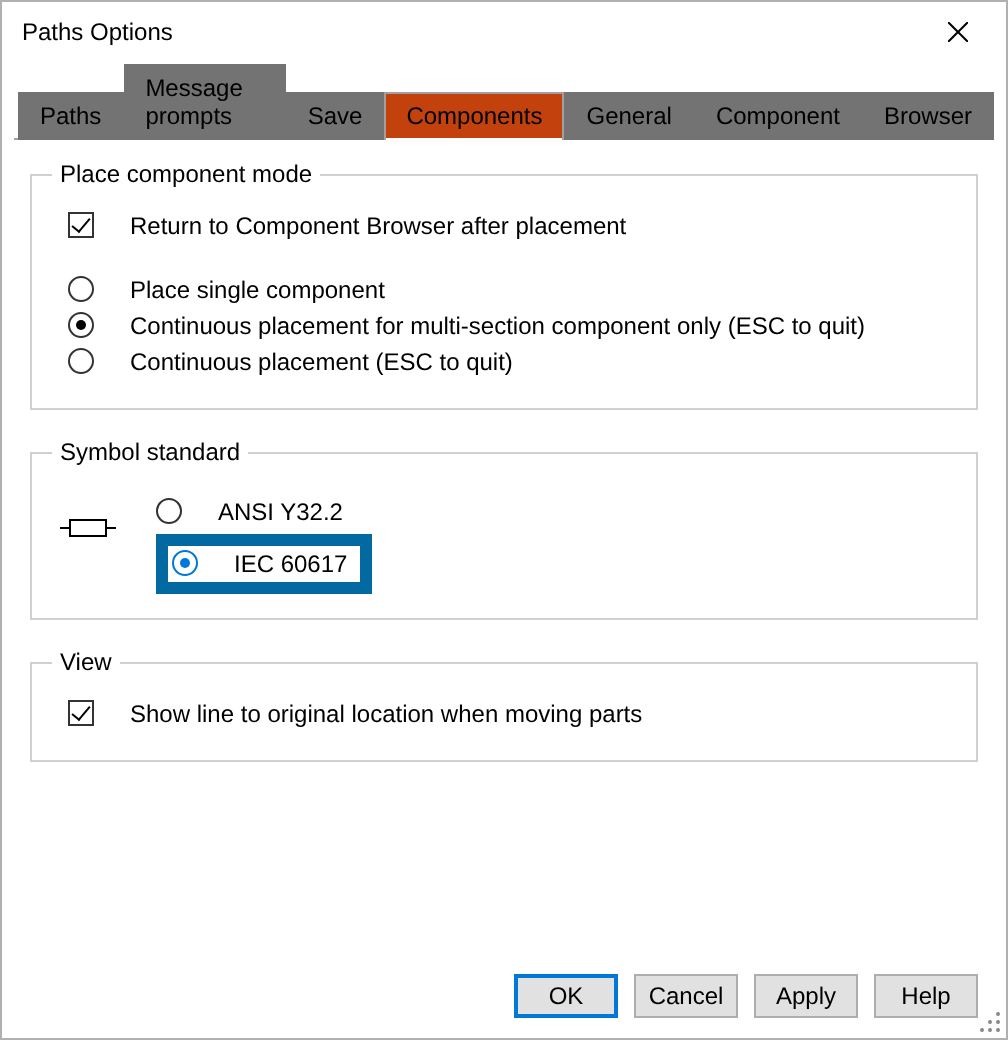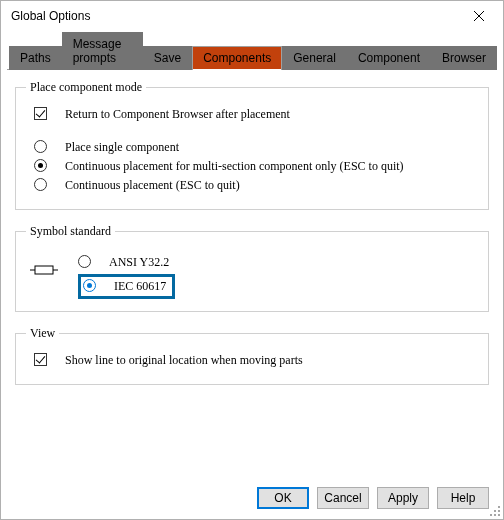--- a/index.html
+++ b/index.html
@@ -82,21 +82,20 @@
   }
 
   .content {
     padding: 10px 14px;
   }
 
   fieldset.group {
     border: 1px solid #d0d0d0;
     margin: 0 0 14px 0;
     padding: 8px 10px 12px 10px;
-    font-family: Liberation Serif, serif;
   }
   fieldset.group legend {
     padding: 0 4px;
     font-size: 12px;
   }
 
   .row {
     display: flex;
     align-items: flex-start;
     gap: 18px;
@@ -160,21 +159,21 @@
     width: 28px;
     height: 18px;
     margin-top: 10px;
     display: flex;
     align-items: center;
     justify-content: center;
   }
   .symbol-icon svg { width: 28px; height: 14px; }
 
   .highlight-box {
-    border: 3px solid #0369a1;
+    border: 6px solid #0369a1;
     padding: 2px 6px 2px 2px;
     display: inline-flex;
     align-items: center;
     gap: 6px;
   }
 
   .button-bar {
     position: absolute;
     bottom: 10px;
     right: 14px;
@@ -205,21 +204,21 @@
     height: 14px;
   }
   .resize-grip svg { width: 14px; height: 14px; }
 </style>
 </head>
 <body>
 
 <div class="window">
 
   <div class="titlebar">
-    <span class="title">Global Options</span>
+    <span class="title">Paths Options</span>
     <div class="close-btn">
       <svg viewBox="0 0 10 10">
         <line x1="0" y1="0" x2="10" y2="10" stroke="#000" stroke-width="1"></line>
         <line x1="10" y1="0" x2="0" y2="10" stroke="#000" stroke-width="1"></line>
       </svg>
     </div>
   </div>
 
   <div class="tabs-wrap">
     <div class="tabs">

